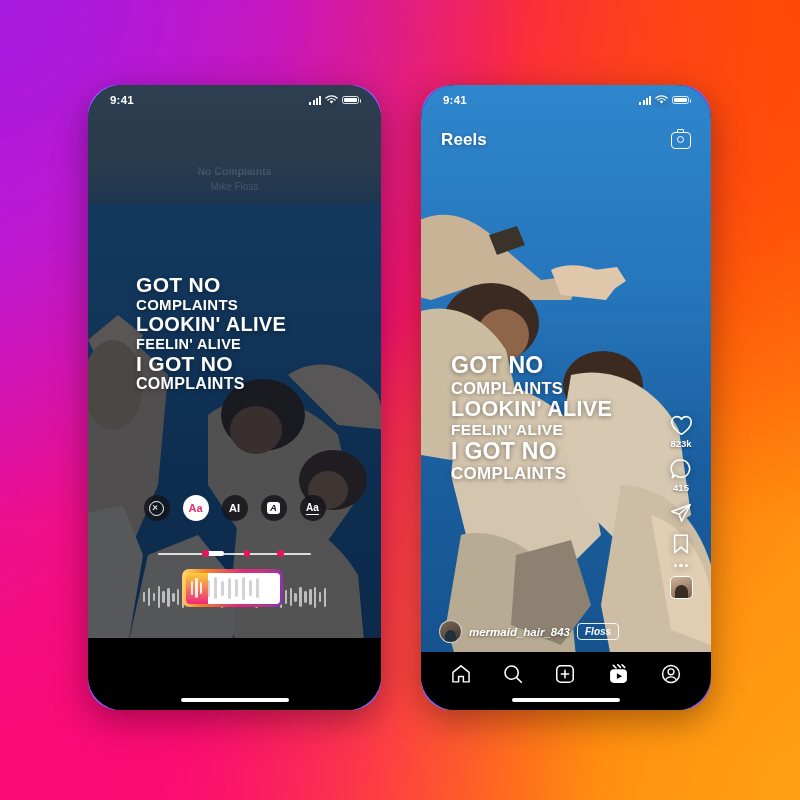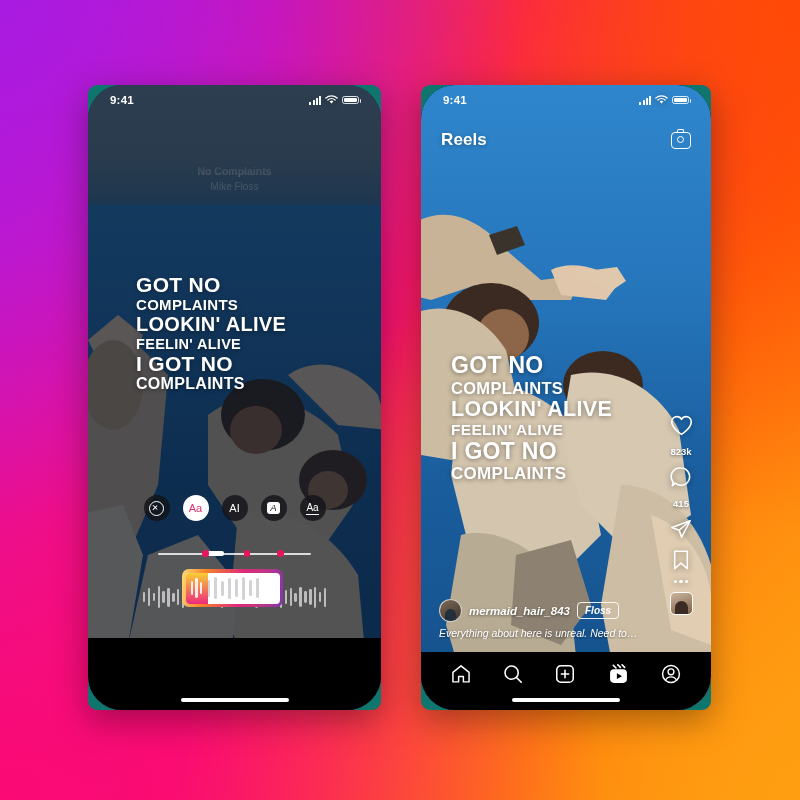--- a/index.html
+++ b/index.html
@@ -14,21 +14,21 @@
   .bg{position:absolute;inset:0;
     background:
       radial-gradient(120% 120% at 0% 0%, #A81BE0 0%, rgba(168,27,224,0) 55%),
       radial-gradient(130% 120% at 0% 100%, #FB0A74 0%, rgba(251,10,116,0) 58%),
       radial-gradient(120% 120% at 100% 0%, #FF4A06 0%, rgba(255,74,6,0) 55%),
       radial-gradient(130% 130% at 100% 100%, #FF9E11 0%, rgba(255,158,17,0) 60%),
       linear-gradient(115deg,#C715D6 0%,#F8106E 45%,#FF5B09 75%,#FF9C12 100%);
   }
 
   
-  .phone{position:absolute;border-radius:9px;background:#0f766e;
+  .phone{position:absolute;border-radius:30px;background:#8b5cf6;
      box-shadow:0 10px 34px rgba(0,0,0,.35);overflow:hidden;}
   .phone-left{left:88px;top:85px;width:293px;height:625px;}
   .phone-right{left:421px;top:85px;width:290px;height:625px;}
   .screen{position:absolute;inset:0;border-radius:34px;overflow:hidden;background:#000;}
 
   .statusbar{position:absolute;left:0;right:0;top:0;height:30px;
      display:flex;align-items:center;justify-content:space-between;
      padding:0 22px;box-sizing:border-box;color:#fff;z-index:30;}
   .sb-time{font-size:11.5px;font-weight:bold;letter-spacing:.2px;}
   .sb-right{display:flex;align-items:center;gap:4px;}
@@ -72,21 +72,21 @@
   .left-lyrics .ly1{font-size:21px;}
   .left-lyrics .ly2{font-size:15px;}
   .left-lyrics .ly3{font-size:20px;}
   .left-lyrics .ly4{font-size:14.5px;}
   .left-lyrics .ly5{font-size:21px;}
   .left-lyrics .ly6{font-size:16px;}
 
   .fontbar{position:absolute;left:0;right:0;top:400px;height:36px;z-index:25;
      display:flex;align-items:center;justify-content:center;gap:13px;}
   .fbtn{width:26px;height:26px;border-radius:50%;display:flex;align-items:center;
-     justify-content:center;font-size:11px;font-weight:normal;color:#fff;
+     justify-content:center;font-size:11px;font-weight:bold;color:#fff;
      background:rgba(20,20,24,.82);box-sizing:border-box;margin-top:10px;}
   .fbtn.sel{background:#fff;color:#E1306C;}
   .fbtn.boxed{background:rgba(20,20,24,.82);}
   .fbtn.boxed span{background:#fff;color:#111;border-radius:3px;
      padding:1px 3px;font-style:italic;font-size:9.5px;line-height:1;}
   .fbtn.under span{border-bottom:1.6px solid #fff;padding-bottom:1px;font-size:10px;}
   .xmark{position:relative;width:13px;height:13px;border:1.3px solid #fff;border-radius:50%;}
   .xmark::before,.xmark::after{content:"";position:absolute;left:2.3px;top:5px;
      width:6.4px;height:1.2px;background:#fff;}
   .xmark::before{transform:rotate(45deg);} .xmark::after{transform:rotate(-45deg);}
@@ -126,21 +126,21 @@
   .right-lyrics{left:30px;top:268px;z-index:15;}
   .right-lyrics .ly1{font-size:23px;}
   .right-lyrics .ly2{font-size:16.5px;}
   .right-lyrics .ly3{font-size:21.5px;}
   .right-lyrics .ly4{font-size:15.5px;}
   .right-lyrics .ly5{font-size:23px;}
   .right-lyrics .ly6{font-size:17px;}
 
   .rail{position:absolute;right:12px;top:330px;width:36px;z-index:25;
      display:flex;flex-direction:column;align-items:center;gap:9px;}
-  .rail-item{display:flex;flex-direction:column;align-items:center;gap:10px;}
+  .rail-item{display:flex;flex-direction:column;align-items:center;gap:2px;}
   .rail-count{color:#fff;font-size:9.5px;font-weight:bold;text-shadow:0 1px 3px rgba(0,0,0,.5);}
   .ico{filter:drop-shadow(0 1px 3px rgba(0,0,0,.45));}
   .dots3{display:flex;gap:2.4px;}
   .dots3 i{width:3.2px;height:3.2px;border-radius:50%;background:#fff;display:block;}
   .rail-thumb{width:21px;height:21px;border-radius:5px;border:1.2px solid #fff;overflow:hidden;
      background:linear-gradient(160deg,#cbb49c,#7e6048);position:relative;}
   .rail-thumb::after{content:"";position:absolute;left:4px;top:8px;width:13px;height:13px;
      border-radius:50% 50% 0 0;background:#3a2b23;}
 
   .r-meta{position:absolute;left:4px;right:0;bottom:62px;padding:0 14px;box-sizing:border-box;z-index:25;font-style:italic;}
@@ -402,21 +402,20 @@
           <span class="rail-thumb"></span>
         </div>
       </div>
 
       <div class="r-meta">
         <div class="r-userrow">
           <span class="r-avatar"></span>
           <span class="r-username">mermaid_hair_843</span>
           <span class="r-follow">Floss</span>
         </div>
-        <div class="r-caption">Everything about here is unreal. Need to…</div>
       </div>
 
       <div class="r-tabbar">
         <span class="tab">
           <svg width="22" height="22" viewBox="0 0 24 24">
             <path d="M3.2 10.2 L12 3.1 L20.8 10.2 V20.6 H14.6 V14.8 H9.4 V20.6 H3.2 Z" fill="none" stroke="#fff" stroke-width="1.6" stroke-linejoin="round"></path>
           </svg>
         </span>
         <span class="tab">
           <svg width="22" height="22" viewBox="0 0 24 24">

